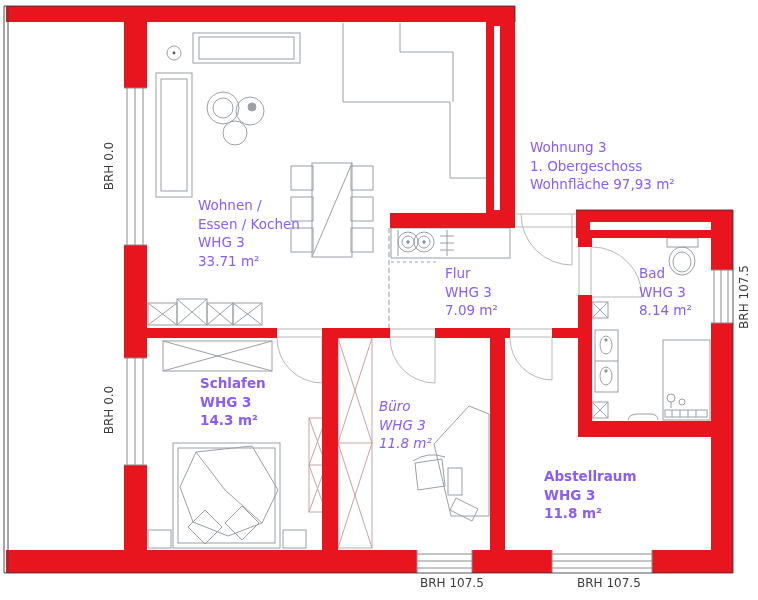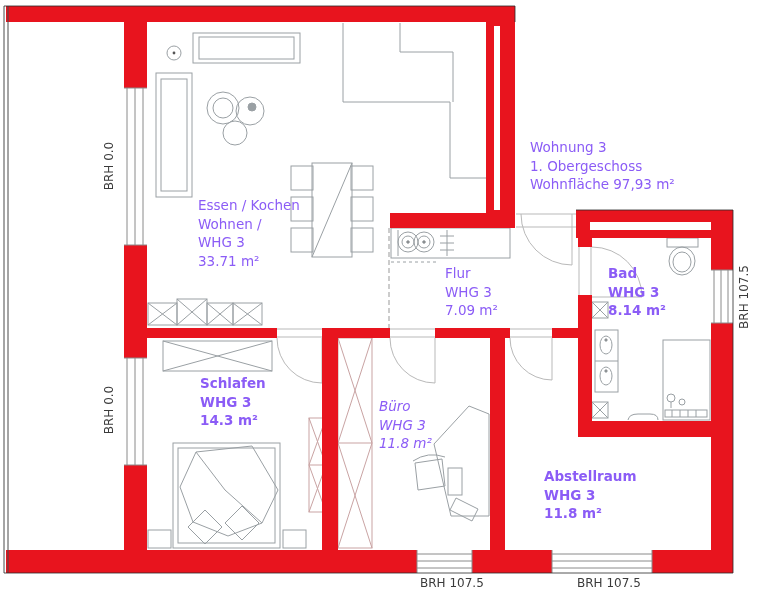--- a/index.html
+++ b/index.html
@@ -275,39 +275,39 @@
       <line x1="515" y1="6" x2="515" y2="22"></line>
       <line x1="576" y1="210" x2="733" y2="210"></line>
       <line x1="733" y1="210" x2="733" y2="573"></line>
       <line x1="4" y1="573" x2="733" y2="573"></line>
     </g>
   </g>
 </svg>
 
 
   <div class="lbl" style="left:198px;top:196px;">
+    <div>Wohnen /</div>
     <div>Essen / Kochen</div>
-    <div>Wohnen /</div>
     <div>WHG 3</div>
     <div>33.71 m²</div>
   </div>
 
   <div class="lbl" style="left:530px;top:138px;">
     <div>Wohnung 3</div>
     <div>1. Obergeschoss</div>
     <div>Wohnfläche 97,93 m²</div>
   </div>
 
   <div class="lbl" style="left:445px;top:264px;">
     <div>Flur</div>
     <div>WHG 3</div>
     <div>7.09 m²</div>
   </div>
 
-  <div class="lbl" style="left:608px;top:264px;font-weight:bold;">
+  <div class="lbl" style="left:639px;top:264px;">
     <div>Bad</div>
     <div>WHG 3</div>
     <div>8.14 m²</div>
   </div>
 
   <div class="lbl" style="left:200px;top:374px;font-weight:bold;">
     <div>Schlafen</div>
     <div>WHG 3</div>
     <div>14.3 m²</div>
   </div>

